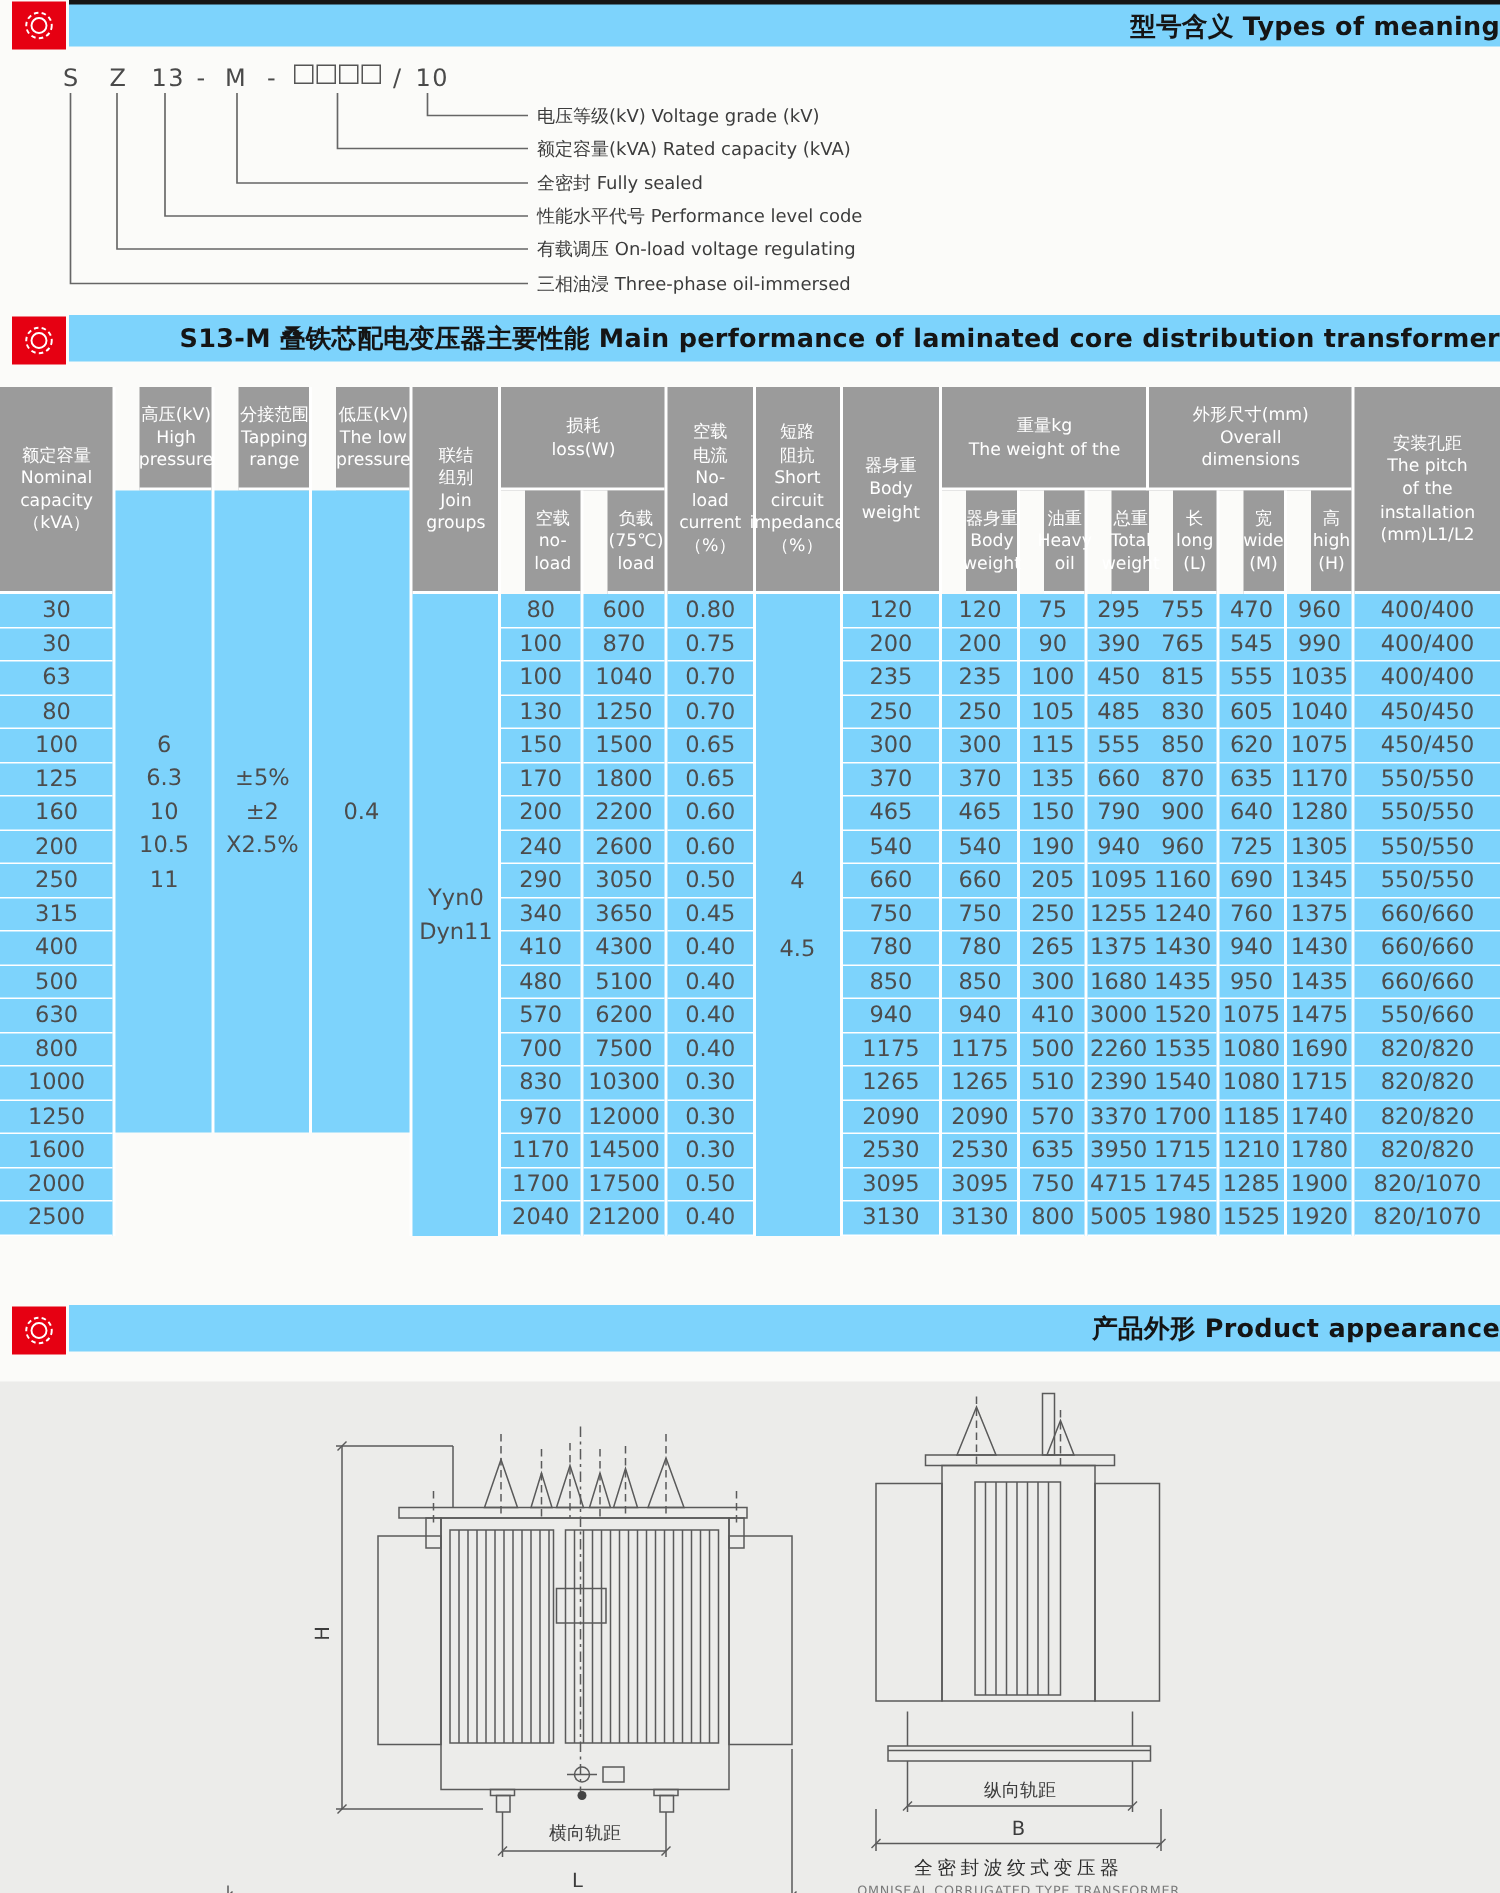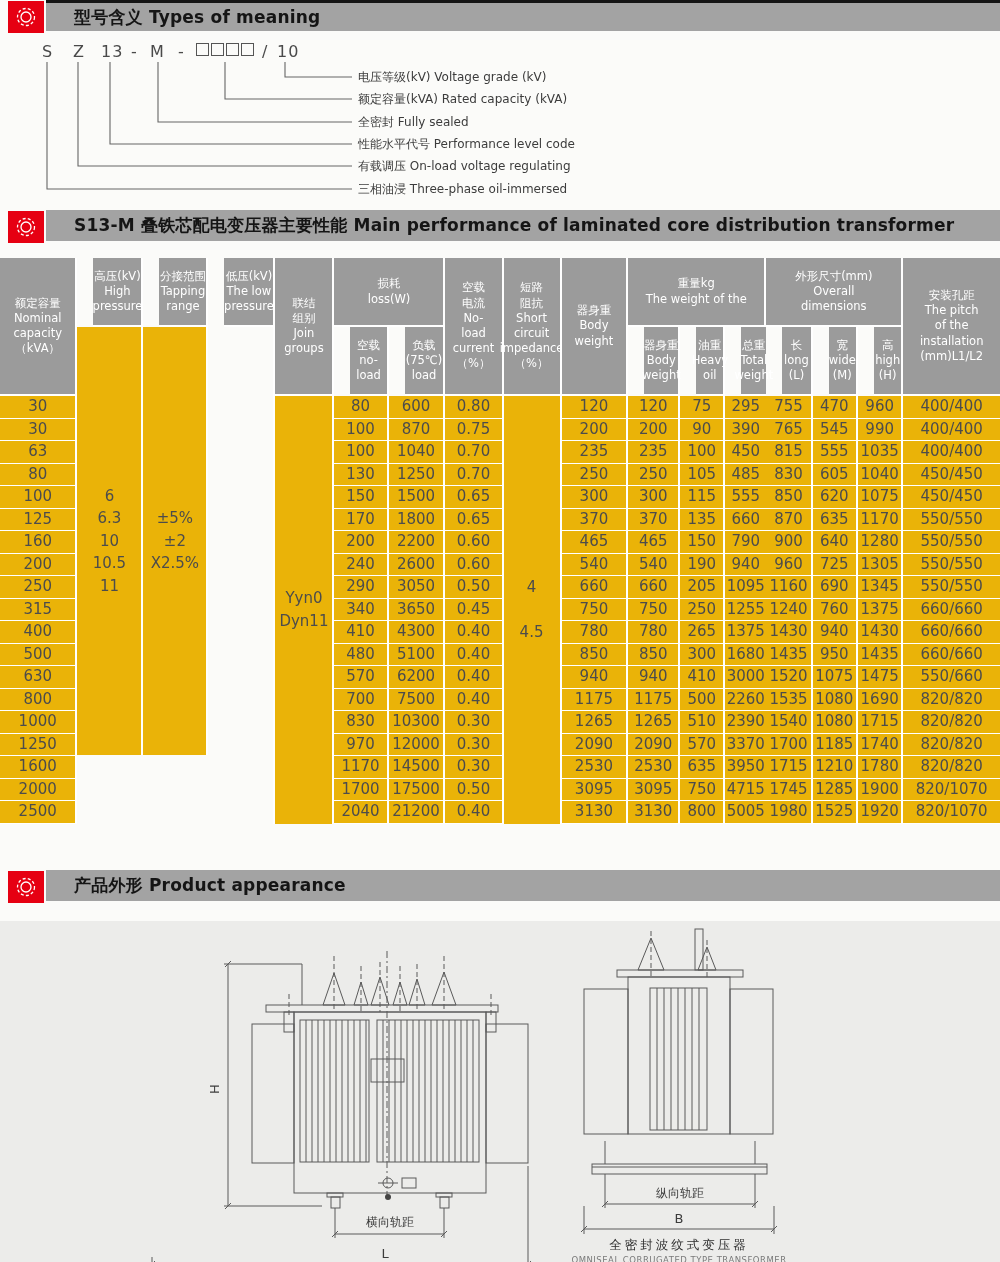--- a/index.html
+++ b/index.html
@@ -4,22 +4,22 @@
 <style>
   * { margin:0; padding:0; box-sizing:border-box; }
   html,body { background:#fbfbf9; }
   .page { position:relative; width:1000px; height:1262px; background:#fbfbf9;
           font-family:"DejaVu Sans","Liberation Sans",sans-serif; overflow:hidden; }
 
   
   .bar { position:relative; height:34px; }
   .bar .badge { position:absolute; left:8px; top:1px; width:36px; height:32px;
                 background:#e60012; display:flex; align-items:center; justify-content:center; }
-  .bar .strip { margin-left:46px; height:31px; background:#a3a3a3;
-                display:flex; align-items:center; padding-left:28px; }
+  .bar .strip { margin-left:46px; height:31px; background:#7dd3fc;
+                display:flex; align-items:center; padding-left:28px;justify-content:flex-end; }
   .bar.first .strip { border-top:3px solid #151515; }
   .bar h2 { font-size:17px; font-weight:bold; color:#151515; letter-spacing:0.2px; white-space:nowrap; }
 
   
   .diagram { position:relative; height:176px; }
   .diagram svg.lines { position:absolute; left:0; top:0; }
   .cp { position:absolute; top:8px; font-size:16px; color:#4a4a4a; letter-spacing:1px; }
   .boxes { position:absolute; top:9px; left:196px; display:flex; gap:2px; }
   .box { width:13px; height:13px; border:1.5px solid #555; display:inline-block; }
   .mlabel { position:absolute; left:358px; font-size:12px; color:#3c3c3c; white-space:nowrap; line-height:16px; }
@@ -29,21 +29,21 @@
   .col, .colgroup { border-right:2px solid #fff; }
   .subcol { border-right:2px solid #fff; }
   .subcol.last { border-right:none; }
   .col.last { border-right:none; }
   .hd { background:#9b9b9b; color:#fff; display:flex; align-items:center; justify-content:center;
         white-space:pre-line; text-align:center; font-size:11.5px; line-height:1.32; }
   .fhead { height:138px; border-bottom:2px solid #fff; }
   .ghead { height:69px; border-bottom:2px solid #fff; }
   .shead { height:69px; border-bottom:2px solid #fff;margin-left:16px; }
   .subrow { display:flex; }
-  .col-body { height:427.5px; background:#eab308; }
+  .col-body { height:427.5px; background:#7dd3fc; }
   .bcell { height:22.5px; line-height:21.5px; text-align:center; font-size:15px; color:#4c4c4c;
            border-bottom:1px solid #fff; }
   .merged { display:flex; align-items:center; justify-content:center; white-space:pre-line;
             text-align:center; font-size:15px; color:#4c4c4c; line-height:22.5px; }
   .w-cap{width:80px}.w-vg{width:198px}.w-hp{width:66px}.w-tap{width:67px}.w-lp{width:65px}
   .w-join{width:61px}.w-lg{width:111px}.w-nl{width:55px}.w-ld{width:56px}.w-cur{width:60px}
   .w-imp{width:58px}.w-bw{width:69px}.w-wg{width:138px}.w-b2{width:52px}.w-oil{width:45px}
   .w-tot{width:41px}.w-dg{width:137px}.w-L{width:47px}.w-W{width:46px}.w-H{width:44px}.w-pit{width:100px}
 
   
@@ -168,20 +168,21 @@
 Tapping
 range</div>
             <div class="col-body merged">±5%
 ±2
 X2.5%</div>
           </div>
           <div class="subcol w-lp last">
             <div class="hd shead">低压(kV)
 The low
 pressure</div>
+            <div class="col-body merged">0.4</div>
           </div>
         </div>
       </div>
 
       <div class="col w-join">
         <div class="hd fhead">联结
 组别
 Join
 groups</div>
         <div class="col-body merged">Yyn0

